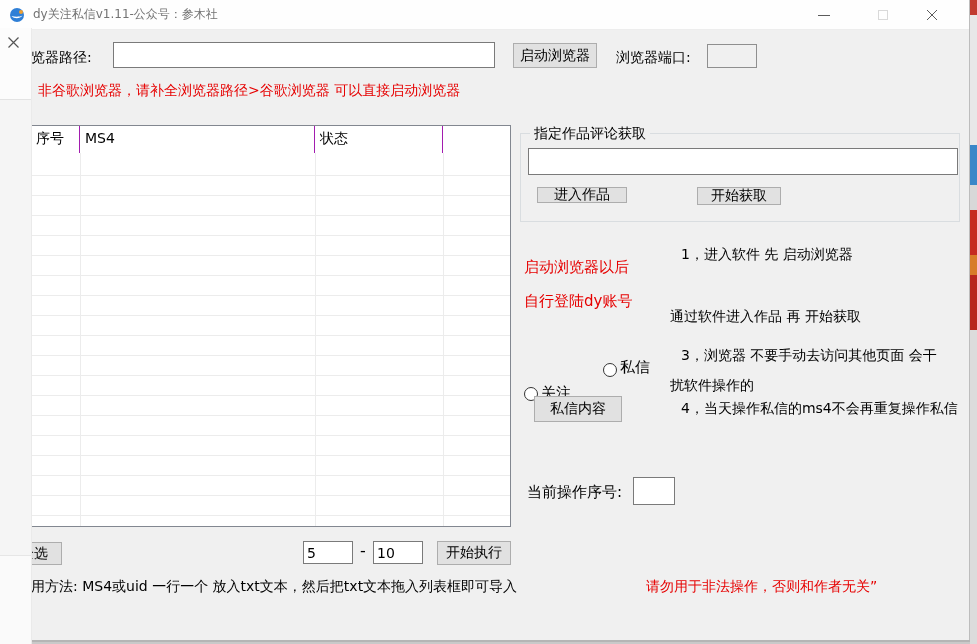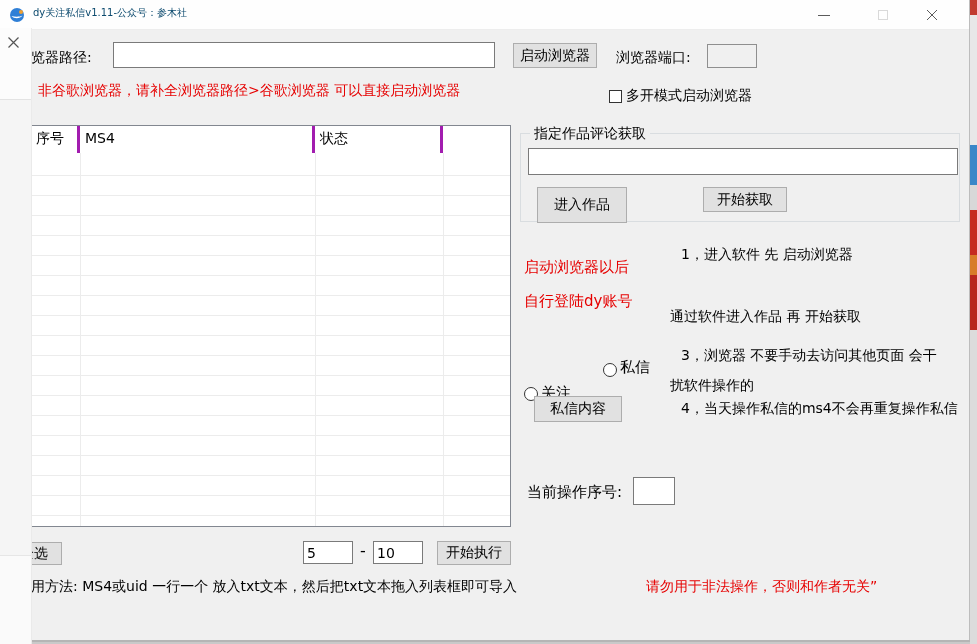--- a/index.html
+++ b/index.html
@@ -6,21 +6,21 @@
   html,body { width:977px; height:644px; overflow:hidden; }
   body { font-family:"DejaVu Sans","Liberation Sans",sans-serif; background:#d0d0d0; }
   #screen { position:relative; width:977px; height:644px; background:#c9c9c9; }
 
   
   #window { position:absolute; left:0; top:0; width:970px; height:641px;
             background:#f0f0f0; border-right:1px solid #bdbdbd; border-bottom:1px solid #a9a9a9; }
   #titlebar { position:absolute; left:0; top:0; width:100%; height:30px; background:#fefefe;
               border-bottom:1px solid #ededed; }
   .app-icon { position:absolute; left:9px; top:7px; width:16px; height:16px; }
-  .title-text { position:absolute; left:33px; top:6px; font-size:10px; color:#0c4a6e; white-space:nowrap; }
+  .title-text { position:absolute; left:33px; top:6px; font-size:12px; color:#737373; white-space:nowrap; }
   .winctl { position:absolute; top:0; width:46px; height:30px; display:flex; align-items:center; justify-content:center; cursor:default; }
   #btn-min { left:801px; } #btn-max { left:860px; } #btn-close { left:909px; }
   #btn-min .bar { width:12px; height:1px; background:#5b5b5b; }
   #btn-max .box { width:10px; height:10px; border:1px solid #d9d9d9; }
   .lbl { position:absolute; font-size:14px; color:#000; white-space:nowrap; }
   .red { color:#e60000; }
   .txtbox { position:absolute; background:#fff; border:1px solid #7a7a7a; font-size:14px; padding:0 3px;
             font-family:"DejaVu Sans","Liberation Sans",sans-serif; }
   .btn { position:absolute; background:#e1e1e1; border:1px solid #adadad; font-size:14px; color:#000;
          display:flex; align-items:center; justify-content:center; white-space:nowrap; cursor:default;
@@ -33,33 +33,33 @@
   #port-label { left:616px; top:49px; }
   #port-input { left:707px; top:44px; width:50px; height:24px; background:#f0f0f0; border-color:#8f8f8f; }
   #warning-line { left:38px; top:82px; font-size:14px; }
   #multiopen { position:absolute; left:609px; top:87px; display:flex; align-items:center; }
   .chk { width:13px; height:13px; border:1px solid #333; background:#fff; margin-right:4px; }
 
   
   #listview { position:absolute; left:30px; top:125px; width:481px; height:402px;
               background:#fff; border:1px solid #828790; }
   #lv-header { position:absolute; left:0; top:0; width:100%; height:27px; background:#fff; display:flex; }
-  .hcell { font-size:14px; color:#000; padding:4px 0 0 5px; border-right:3px solid #a21caf; height:27px; }
+  .hcell { font-size:14px; color:#000; padding:4px 0 0 5px; border-right:1px solid #a21caf; height:27px; }
   .hc0 { width:49px; } .hc1 { width:235px; } .hc2 { width:128px; } .hc3 { flex:1; border-right:none; }
   #lv-body { position:absolute; left:0; top:30px; right:0; bottom:0;
              background:repeating-linear-gradient(to bottom, transparent 0 19px, #ececec 19px 20px); }
   .vline { position:absolute; top:27px; bottom:0; width:1px; background:#ececec; }
 
   
   #groupbox { position:absolute; left:520px; top:133px; width:440px; height:89px;
               border:1px solid #d9dde0; }
   #group-title { position:absolute; left:530px; top:125px; font-size:14px; background:#f0f0f0; padding:0 4px; }
   #comment-input { left:528px; top:148px; width:430px; height:27px; }
-  #enter-btn { left:537px; top:187px; width:90px; height:36px; }
-  #fetch-btn { left:697px; top:187px; width:84px; height:25px;margin-left:6px; }
+  #enter-btn { left:537px; top:187px; width:90px; height:16px; }
+  #fetch-btn { left:697px; top:187px; width:84px; height:18px; }
 
   
   #notice1 { left:524px; top:258px; font-size:15px; }
   #notice2 { left:524px; top:292px; font-size:15px; }
   .instr { position:absolute; font-size:14px; color:#000; white-space:nowrap; }
   #instr-0 { left:681px; top:246px; } #instr-1 { left:681px; top:281px; }
   #instr-2 { left:670px; top:308px; } #instr-3 { left:681px; top:347px; }
   #instr-4 { left:670px; top:377px; } #instr-5 { left:681px; top:400px; }
 
   .radio-row { position:absolute; display:flex; align-items:center; font-size:15px; }
@@ -126,24 +126,20 @@
     </div>
 
     <div class="lbl" id="path-label">浏览器路径:</div>
     <input class="txtbox" id="path-input" value="" style="">
     <div class="btn" id="launch-btn">启动浏览器</div>
     <div class="lbl" id="port-label">浏览器端口:</div>
     <input class="txtbox" id="port-input" value="" style="">
 
     <div class="lbl red" id="warning-line">非谷歌浏览器，请补全浏览器路径&gt;谷歌浏览器 可以直接启动浏览器</div>
 
-    <div id="multiopen">
-      <div class="chk"></div>
-      <span class="lbl" style="position:static;">多开模式启动浏览器</span>
-    </div>
 
     <div id="listview">
       <div id="lv-header">
         <div class="hcell hc0">序号</div>
         <div class="hcell hc1">MS4</div>
         <div class="hcell hc2">状态</div>
         <div class="hcell hc3"></div>
       </div>
       <div id="lv-body"></div>
       <div class="vline" style="left:49px;"></div>

